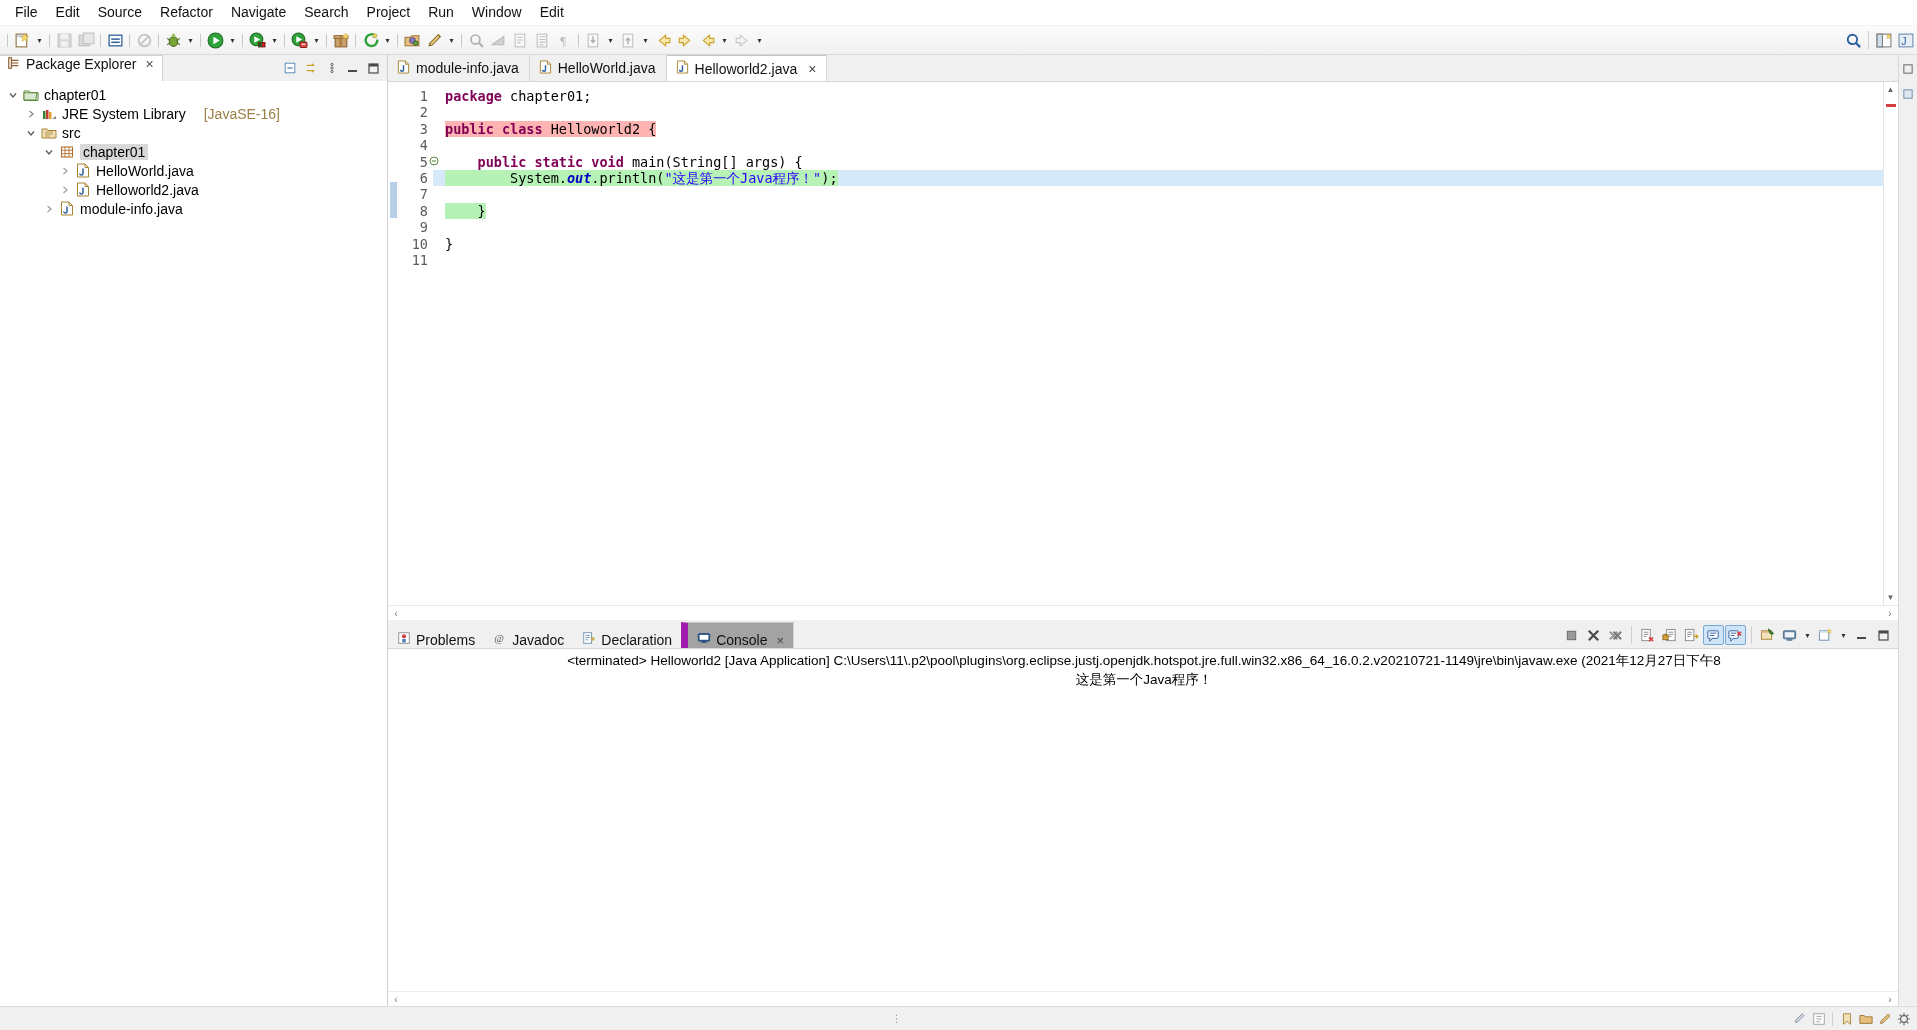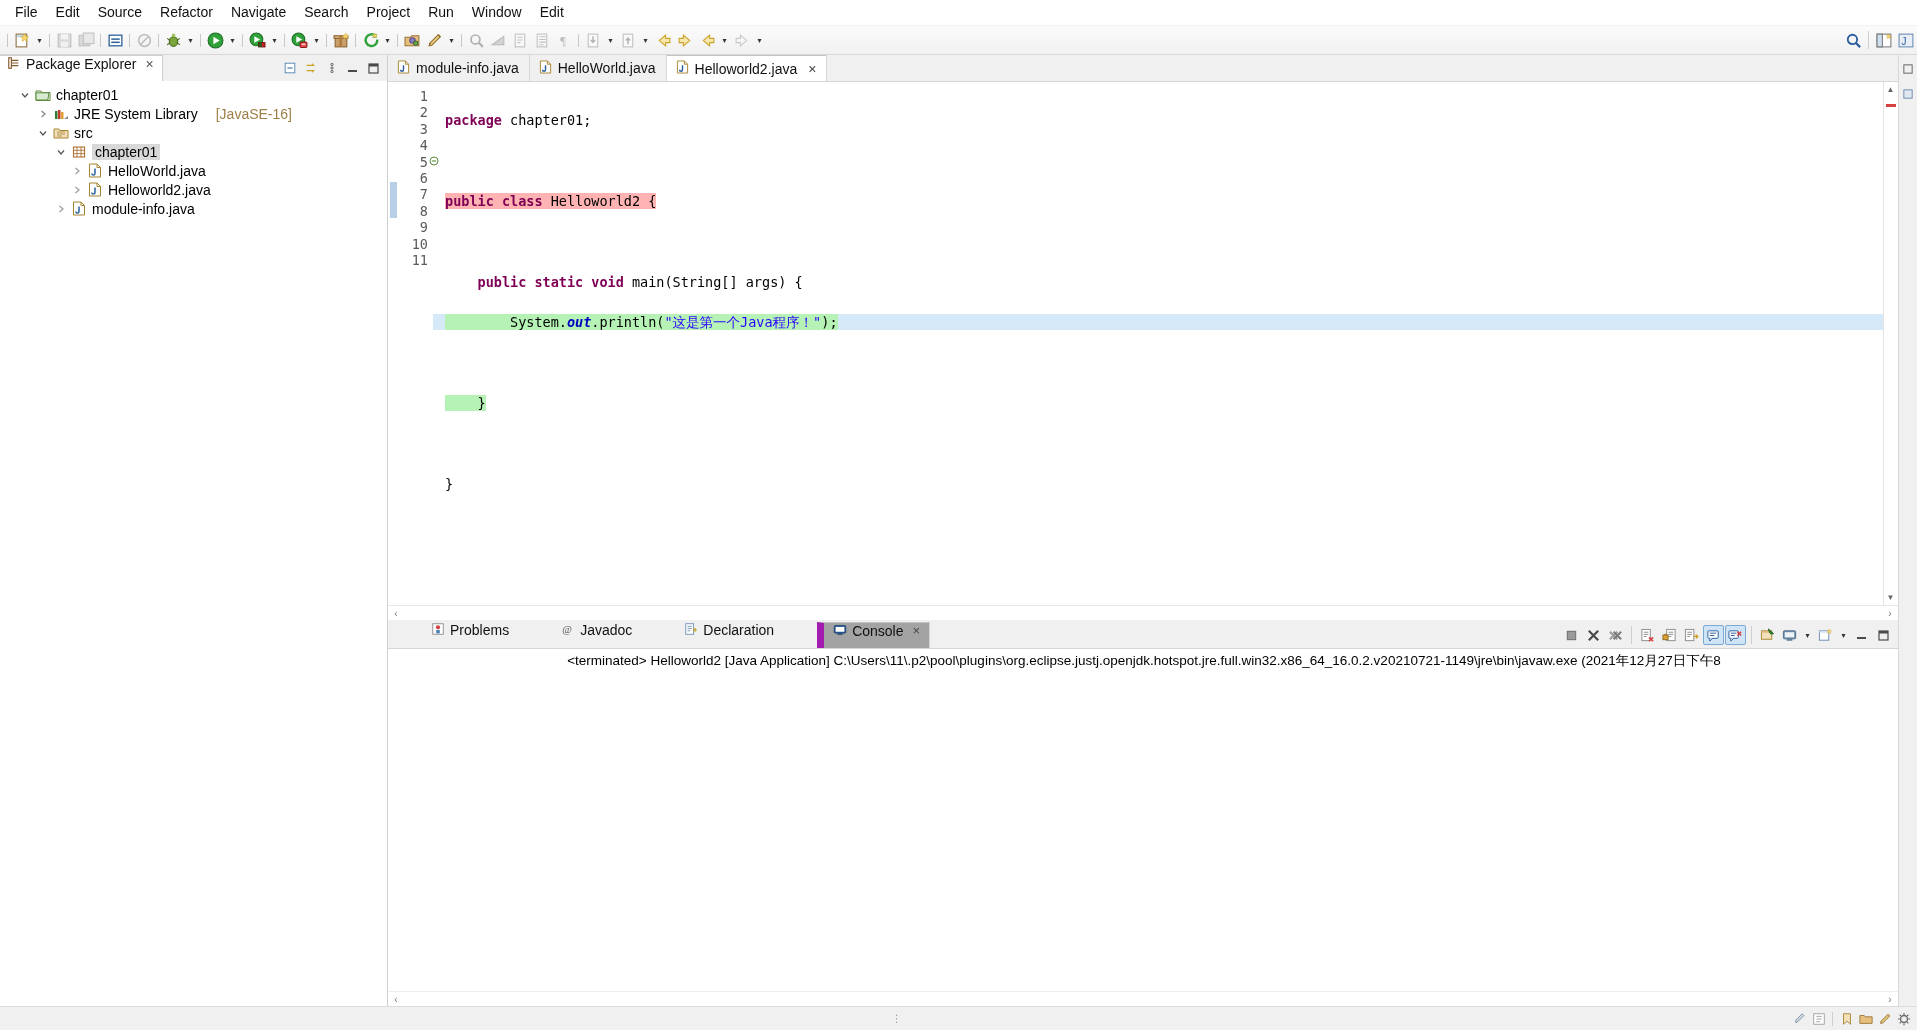--- a/index.html
+++ b/index.html
@@ -84,21 +84,21 @@
     background:#f0f0f0; position:relative;
   }
   .view-tab {
     display:flex; gap:5px; padding:0 8px 0 7px;
     background:#ffffff; border-top:1px solid #d0d0d0; border-right:1px solid #d0d0d0;
     font-size:14px; color:#111;
   }
   .view-tab .tabclose { font-size:14px; color:#555; margin-left:4px; }
   .view-tools { flex:1; display:flex; align-items:center; justify-content:flex-end; padding-right:4px; gap:2px; }
   .vt-btn { width:19px; height:19px; display:flex; align-items:center; justify-content:center; }
-  .explorer-body { flex:1; overflow:hidden; background:#fff; padding-top:4px;padding-left:12px; }
+  .explorer-body { flex:1; overflow:hidden; background:#fff; padding-top:4px; }
   .tree-row {
     display:flex; align-items:center; height:19px; padding-left:4px; font-size:14px; white-space:nowrap;
   }
   .tw { width:18px; display:flex; align-items:center; justify-content:center; flex:none; color:#606060; }
   .tw svg { display:block; }
   .tree-icon { width:18px; height:16px; display:flex; align-items:center; justify-content:center; flex:none; margin-right:4px; }
   .tree-label { color:#000; }
   .tree-label.sel { background:#d8d8d8; padding:0 3px; }
   .tree-sub { color:#9d7f45; margin-left:18px; }
 
@@ -125,21 +125,21 @@
   }
   .gline { height:16.4px; line-height:16.4px; position:relative; }
   .fold {
     position:absolute; right:-11px; top:2px; width:11px; height:11px;
     display:flex; align-items:center; justify-content:center;
   }
   .code {
     flex:1; position:relative; padding-top:6px; min-width:0;
     font-family:"DejaVu Sans Mono", monospace; font-size:13.5px; overflow:hidden;
   }
-  .cline { height:16.4px; line-height:16.4px; white-space:pre; padding-left:12px;margin-top:24px; }
+  .cline { height:16.4px; line-height:16.4px; white-space:pre; padding-left:12px; }
   .cline.curline { background:#d6e9f8; }
   .hl-red { background:#ffb3b3; }
   .hl-green { background:#b6f2b6; }
   .kw { color:#7f0055; font-weight:bold; }
   .str { color:#2a00ff; }
   .fld { color:#0000c0; font-style:italic; font-weight:bold; }
   .plain { color:#000; }
   .ed-rightruler { width:15px; flex:none; background:#fff; border-left:1px solid #e3e3e3; position:relative; }
   .ed-overview-mark { position:absolute; right:2px; width:10px; height:3px; }
   .ed-hscroll {
@@ -147,23 +147,22 @@
     background:#fff; border-top:1px solid #e8e8e8; color:#777; font-size:10px;
   }
   .scroll-arrow { width:16px; text-align:center; }
   .scroll-fill { flex:1; }
   .vscroll-up, .vscroll-dn { position:absolute; right:0; width:15px; height:15px; display:flex; align-items:center; justify-content:center; color:#666; font-size:8px; }
 
   
   .console-pane { flex:1; display:flex; flex-direction:column; min-height:0; background:#fff; margin-top:2px; }
   .console-tabbar { height:26px; min-height:26px; display:flex; align-items:stretch; background:#f0f0f0; }
   .cn-tab {
-    display:flex; align-items:flex-start; gap:5px; padding:0 9px; font-size:14px; color:#111;
+    display:flex; align-items:flex-end; gap:5px; padding:0 9px; font-size:14px; color:#111;
     background:#f0f0f0;
-    margin-left:34px;
   }
   .cn-tab.active { background:#a3a3a3; border-top:1px solid #c4c4c4; border-left:7px solid #a21caf; border-right:1px solid #d5d5d5; }
   .cn-tab .tabclose { font-size:13px; color:#444; margin-left:4px; }
   .cn-tools { flex:1; display:flex; align-items:center; justify-content:flex-end; gap:1px; padding-right:4px; }
   .cn-btn { width:21px; height:20px; display:flex; align-items:center; justify-content:center; }
   .cn-btn.on { background:#cfe4f7; border:1px solid #7aa9d4; border-radius:2px; }
   .console-body { flex:1; background:#fff; border-top:1px solid #d6d6d6; padding:2px 0 0 2px; overflow:hidden; min-height:0; }
   .console-line { font-size:13.5px; line-height:19px; white-space:nowrap; color:#000;text-align:center; }
   .console-hscroll { height:15px; min-height:15px; display:flex; align-items:center; background:#fff; border-top:1px solid #eee; color:#777; font-size:10px; }
 
@@ -768,20 +767,21 @@
               <svg width="13" height="13" viewBox="0 0 13 13">
                   <rect x="2" y="2" width="9" height="9" fill="none" stroke="#4a4a4a" stroke-width="1.2"></rect>
                   <rect x="2" y="2" width="9" height="2.5" fill="#4a4a4a"></rect>
                 </svg>
             </div>
           </div>
         </div>
 
         <div class="console-body">
           <div class="console-line">&lt;terminated&gt; Helloworld2 [Java Application] C:\Users\11\.p2\pool\plugins\org.eclipse.justj.openjdk.hotspot.jre.full.win32.x86_64_16.0.2.v20210721-1149\jre\bin\javaw.exe  (2021年12月27日下午8</div>
+          <div class="console-line">这是第一个Java程序！</div>
         </div>
 
         <div class="console-hscroll">
           <div class="scroll-arrow">‹</div>
           <div class="scroll-fill"></div>
           <div class="scroll-arrow">›</div>
         </div>
       </div>
     </div>
 

